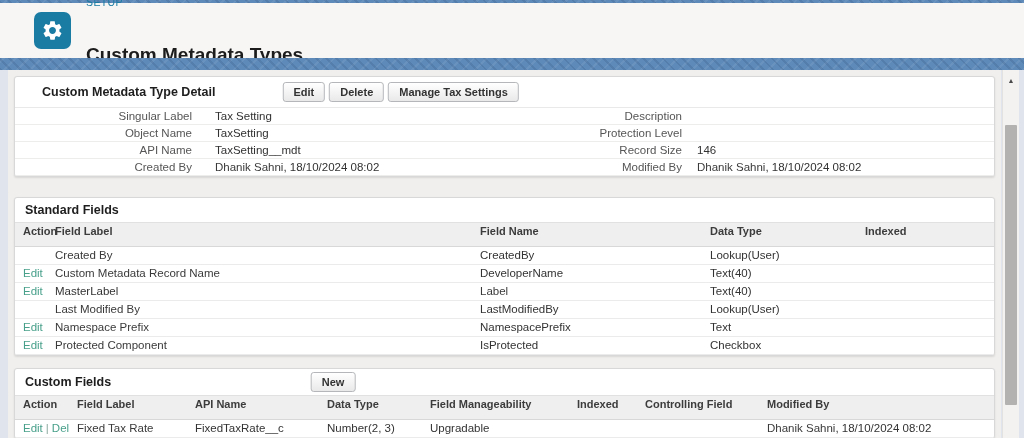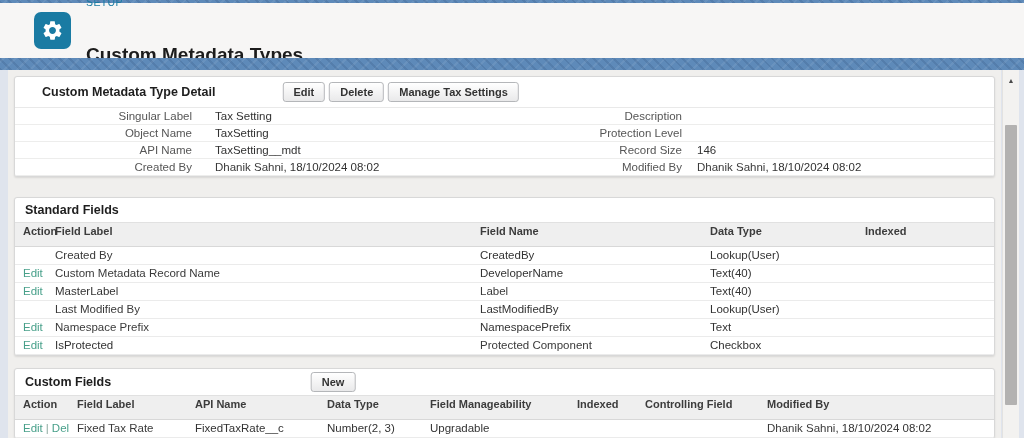--- a/index.html
+++ b/index.html
@@ -204,22 +204,22 @@
     </div>
     <div class="trow std-grid">
       <div><a class="alink">Edit</a></div>
       <div><a class="flink">Namespace Prefix</a></div>
       <div>NamespacePrefix</div>
       <div>Text</div>
       <div></div>
     </div>
     <div class="trow std-grid">
       <div><a class="alink">Edit</a></div>
+      <div><a class="flink">Protected Component</a></div>
       <div>IsProtected</div>
-      <div><a class="flink">Protected Component</a></div>
       <div>Checkbox</div>
       <div></div>
     </div>
   </section>
 
   <section class="pageblock" id="sec-custom">
     <div class="pb-header">
       <div class="pb-title">Custom Fields</div>
       <div class="new-btn-wrap">
         <button class="sf-btn">New</button>

